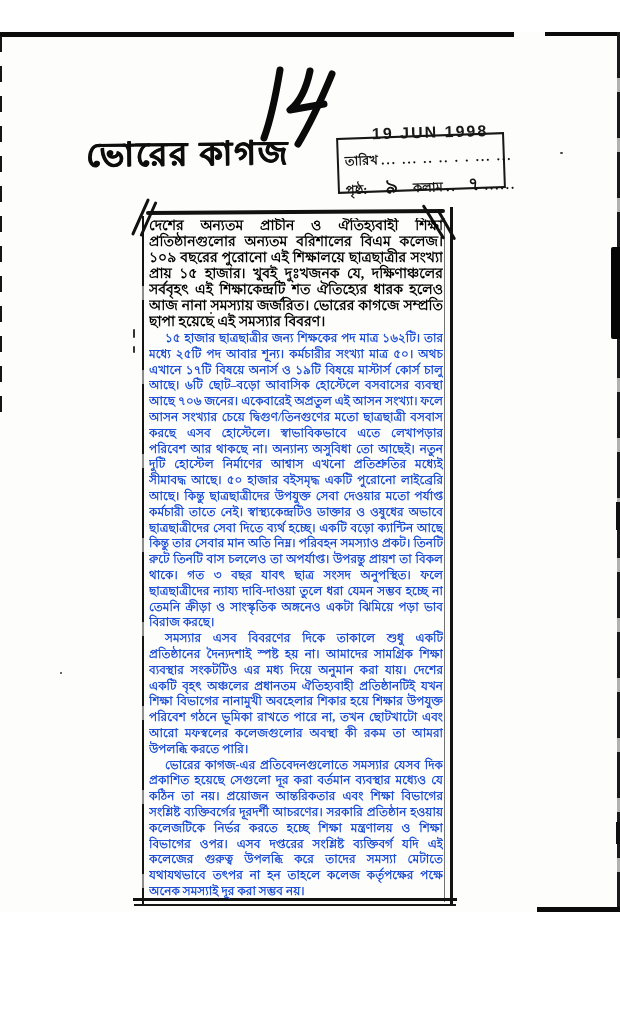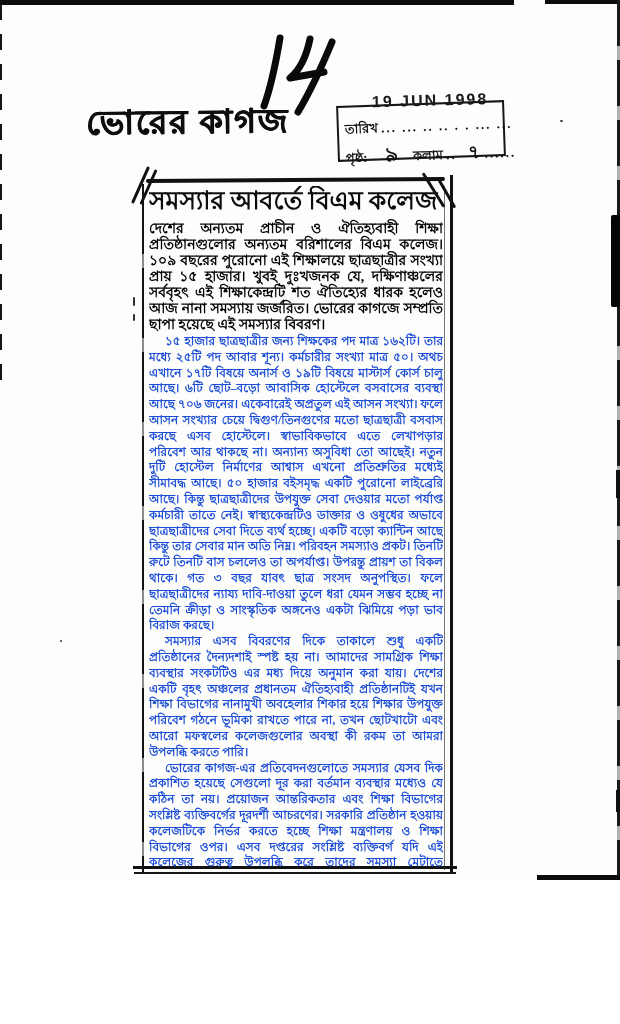--- a/index.html
+++ b/index.html
@@ -8,20 +8,21 @@
     overflow: hidden;
     background: #ffffff;
   }
   .scan-page {
     position: relative;
     width: 620px; height: 880px;
     background: #fdfdfb;
     font-family: "Liberation Serif", serif;
     color: #111;
     overflow: hidden;
+    margin-top: 32px;
   }
 
   
   .edge-top    { position:absolute; top:0; left:0; width:514px; height:5px; background:#0b0b0b; }
   .edge-top2   { position:absolute; top:0; left:545px; width:75px; height:4px; background:#0b0b0b; }
   .edge-left   { position:absolute; top:4px; left:0; width:2px; height:380px;
                  background:repeating-linear-gradient(to bottom,#151515 0 16px,transparent 16px 30px); }
   .edge-right  { position:absolute; top:0; right:0; width:3px; height:1024px;
                  background:repeating-linear-gradient(to bottom,#1a1a1a 0 46px,rgba(0,0,0,.3) 46px 60px); }
   .edge-right-blob  { position:absolute; right:0; top:215px; width:9px; height:92px; background:#060606; border-radius:2px 0 0 2px; }
@@ -152,21 +153,20 @@
   <div class="clip-border-right-outer"></div>
   <div class="clip-border-right-inner"></div>
   <div class="clip-border-bottom1"></div>
   <div class="clip-border-bottom2"></div>
   <div class="slash slash-tl1"></div>
   <div class="slash slash-tl2"></div>
   <div class="slash slash-tr1"></div>
   <div class="slash slash-tr2"></div>
 
   <div class="article-text">
-    <div class="headline">সমস্যার আবর্তে বিএম কলেজ</div>
     <p class="lead">দেশের অন্যতম প্রাচীন ও ঐতিহ্যবাহী শিক্ষা প্রতিষ্ঠানগুলোর অন্যতম বরিশালের বিএম কলেজ। ১০৯ বছরের পুরোনো এই শিক্ষালয়ে ছাত্রছাত্রীর সংখ্যা প্রায় ১৫ হাজার। খুবই দুঃখজনক যে, দক্ষিণাঞ্চলের সর্ববৃহৎ এই শিক্ষাকেন্দ্রটি শত ঐতিহ্যের ধারক হলেও আজ নানা সমস্যায় জর্জরিত। ভোরের কাগজে সম্প্রতি ছাপা হয়েছে এই সমস্যার বিবরণ।</p>
     <p class="body-para">১৫ হাজার ছাত্রছাত্রীর জন্য শিক্ষকের পদ মাত্র ১৬২টি। তার মধ্যে ২৫টি পদ আবার শূন্য। কর্মচারীর সংখ্যা মাত্র ৫০। অথচ এখানে ১৭টি বিষয়ে অনার্স ও ১৯টি বিষয়ে মাস্টার্স কোর্স চালু আছে। ৬টি ছোট–বড়ো আবাসিক হোস্টেলে বসবাসের ব্যবস্থা আছে ৭০৬ জনের। একেবারেই অপ্রতুল এই আসন সংখ্যা। ফলে আসন সংখ্যার চেয়ে দ্বিগুণ/তিনগুণের মতো ছাত্রছাত্রী বসবাস করছে এসব হোস্টেলে। স্বাভাবিকভাবে এতে লেখাপড়ার পরিবেশ আর থাকছে না। অন্যান্য অসুবিধা তো আছেই। নতুন দুটি হোস্টেল নির্মাণের আশ্বাস এখনো প্রতিশ্রুতির মধ্যেই সীমাবদ্ধ আছে। ৫০ হাজার বইসমৃদ্ধ একটি পুরোনো লাইব্রেরি আছে। কিন্তু ছাত্রছাত্রীদের উপযুক্ত সেবা দেওয়ার মতো পর্যাপ্ত কর্মচারী তাতে নেই। স্বাস্থ্যকেন্দ্রটিও ডাক্তার ও ওষুধের অভাবে ছাত্রছাত্রীদের সেবা দিতে ব্যর্থ হচ্ছে। একটি বড়ো ক্যান্টিন আছে কিন্তু তার সেবার মান অতি নিম্ন। পরিবহন সমস্যাও প্রকট। তিনটি রুটে তিনটি বাস চললেও তা অপর্যাপ্ত। উপরন্তু প্রায়শ তা বিকল থাকে। গত ৩ বছর যাবৎ ছাত্র সংসদ অনুপস্থিত। ফলে ছাত্রছাত্রীদের ন্যায্য দাবি-দাওয়া তুলে ধরা যেমন সম্ভব হচ্ছে না তেমনি ক্রীড়া ও সাংস্কৃতিক অঙ্গনেও একটা ঝিমিয়ে পড়া ভাব বিরাজ করছে।</p>
     <p class="body-para">সমস্যার এসব বিবরণের দিকে তাকালে শুধু একটি প্রতিষ্ঠানের দৈন্যদশাই স্পষ্ট হয় না। আমাদের সামগ্রিক শিক্ষা ব্যবস্থার সংকটটিও এর মধ্য দিয়ে অনুমান করা যায়। দেশের একটি বৃহৎ অঞ্চলের প্রধানতম ঐতিহ্যবাহী প্রতিষ্ঠানটিই যখন শিক্ষা বিভাগের নানামুখী অবহেলার শিকার হয়ে শিক্ষার উপযুক্ত পরিবেশ গঠনে ভূমিকা রাখতে পারে না, তখন ছোটখাটো এবং আরো মফস্বলের কলেজগুলোর অবস্থা কী রকম তা আমরা উপলব্ধি করতে পারি।</p>
     <p class="body-para">ভোরের কাগজ-এর প্রতিবেদনগুলোতে সমস্যার যেসব দিক প্রকাশিত হয়েছে সেগুলো দূর করা বর্তমান ব্যবস্থার মধ্যেও যে কঠিন তা নয়। প্রয়োজন আন্তরিকতার এবং শিক্ষা বিভাগের সংশ্লিষ্ট ব্যক্তিবর্গের দূরদর্শী আচরণের। সরকারি প্রতিষ্ঠান হওয়ায় কলেজটিকে নির্ভর করতে হচ্ছে শিক্ষা মন্ত্রণালয় ও শিক্ষা বিভাগের ওপর। এসব দপ্তরের সংশ্লিষ্ট ব্যক্তিবর্গ যদি এই কলেজের গুরুত্ব উপলব্ধি করে তাদের সমস্যা মেটাতে যথাযথভাবে তৎপর না হন তাহলে কলেজ কর্তৃপক্ষের পক্ষে অনেক সমস্যাই দূর করা সম্ভব নয়।</p>
 
   </div>
 
 </div>
 
 </body></html>

